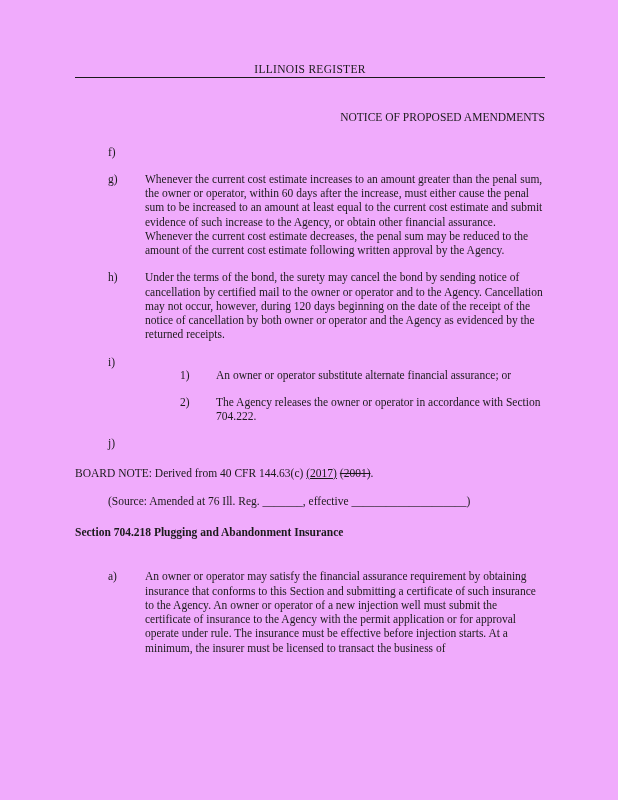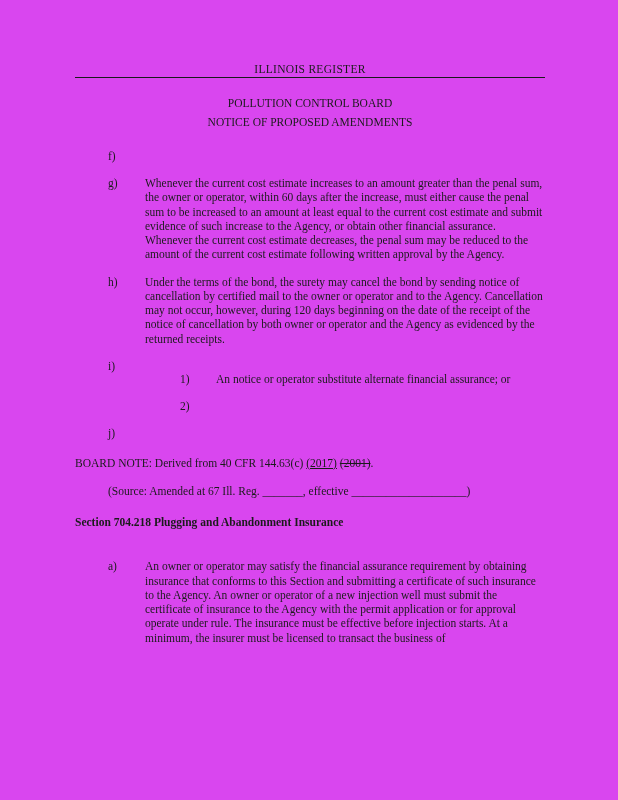--- a/index.html
+++ b/index.html
@@ -1,42 +1,42 @@
 <!DOCTYPE html>
 <html><head>
 <meta charset="utf-8">
 <style>
   html, body { margin: 0; padding: 0; background: #e9e9e9; }
   .page {
     position: relative;
     width: 618px;
     height: 800px;
     margin: 0 auto;
-    background: #d946ef;
+    background: #f0abfc;
     box-sizing: border-box;
     padding: 62px 73px 0 75px;
     font-family: "Liberation Serif", "DejaVu Serif", serif;
     font-size: 11.5px;
     line-height: 1.24;
     color: #1b1b1b;
     overflow: hidden;
   }
   .hdr-rule {
     border-bottom: 1.5px solid #1a1a1a;
     text-align: center;
     padding-bottom: 1px;
   }
   .hdr-title { letter-spacing: 0.3px; }
   .hdr-board {
     text-align: center;
     margin-top: 18px;
   }
   .hdr-notice {
-    text-align: center;
-    margin-top: 4px;
+    text-align: right;
+    margin-top: 32px;
     margin-bottom: 20px;
   }
   .item { display: flex; margin-bottom: 13px; }
   .item-label { flex: 0 0 37px; margin-left: 33px; }
   .item-body { flex: 1; }
   .sub { display: flex; margin-top: 13px; }
   .sub-label { flex: 0 0 36px; margin-left: 35px; }
   .sub-body { flex: 1; }
   .board-note { margin: 15px 0 14px 0; }
   .ins { text-decoration: underline; text-align: center; }
@@ -45,21 +45,20 @@
   .section-heading { font-weight: bold; margin: 17px 0 30px 0; }
 </style>
 </head>
 <body>
 
 <div class="page">
 
   <div class="hdr-rule">
     <span class="hdr-title">ILLINOIS REGISTER</span>
   </div>
-  <div class="hdr-board">POLLUTION CONTROL BOARD</div>
   <div class="hdr-notice">NOTICE OF PROPOSED AMENDMENTS</div>
 
   <div class="item">
     <div class="item-label">f)</div>
   </div>
 
   <div class="item">
     <div class="item-label">g)</div>
     <div class="item-body">Whenever the current cost estimate increases to an amount greater than the penal sum, the owner or operator, within 60 days after the increase, must either cause the penal sum to be increased to an amount at least equal to the current cost estimate and submit evidence of such increase to the Agency, or obtain other financial assurance. Whenever the current cost estimate decreases, the penal sum may be reduced to the amount of the current cost estimate following written approval by the Agency.</div>
   </div>
@@ -67,38 +66,39 @@
   <div class="item">
     <div class="item-label">h)</div>
     <div class="item-body">Under the terms of the bond, the surety may cancel the bond by sending notice of cancellation by certified mail to the owner or operator and to the Agency. Cancellation may not occur, however, during 120 days beginning on the date of the receipt of the notice of cancellation by both owner or operator and the Agency as evidenced by the returned receipts.</div>
   </div>
 
   <div class="item">
     <div class="item-label">i)</div>
     <div class="item-body">
       <div class="sub">
         <div class="sub-label">1)</div>
-        <div class="sub-body">An notice or operator substitute alternate financial assurance; or</div>
+        <div class="sub-body">An owner or operator substitute alternate financial assurance; or</div>
       </div>
       <div class="sub">
         <div class="sub-label">2)</div>
+        <div class="sub-body">The Agency releases the owner or operator in accordance with Section 704.222.</div>
       </div>
     </div>
   </div>
 
   <div class="item">
     <div class="item-label">j)</div>
   </div>
 
   <div class="board-note">
     <span>BOARD NOTE: Derived from 40 CFR 144.63(c) </span><span class="ins">(2017)</span><span> </span><span class="del">(2001)</span><span>.</span>
   </div>
 
   <div class="source-line">
-    <span>(Source: Amended at 67 Ill. Reg. </span><span>_______</span><span>, effective </span><span>____________________</span><span>)</span>
+    <span>(Source: Amended at 76 Ill. Reg. </span><span>_______</span><span>, effective </span><span>____________________</span><span>)</span>
   </div>
 
   <div class="section-heading">Section 704.218  Plugging and Abandonment Insurance</div>
 
   <div class="item">
     <div class="item-label">a)</div>
     <div class="item-body">An owner or operator may satisfy the financial assurance requirement by obtaining insurance that conforms to this Section and submitting a certificate of such insurance to the Agency. An owner or operator of a new injection well must submit the certificate of insurance to the Agency with the permit application or for approval operate under rule. The insurance must be effective before injection starts. At a minimum, the insurer must be licensed to transact the business of</div>
   </div>
 
 </div>

